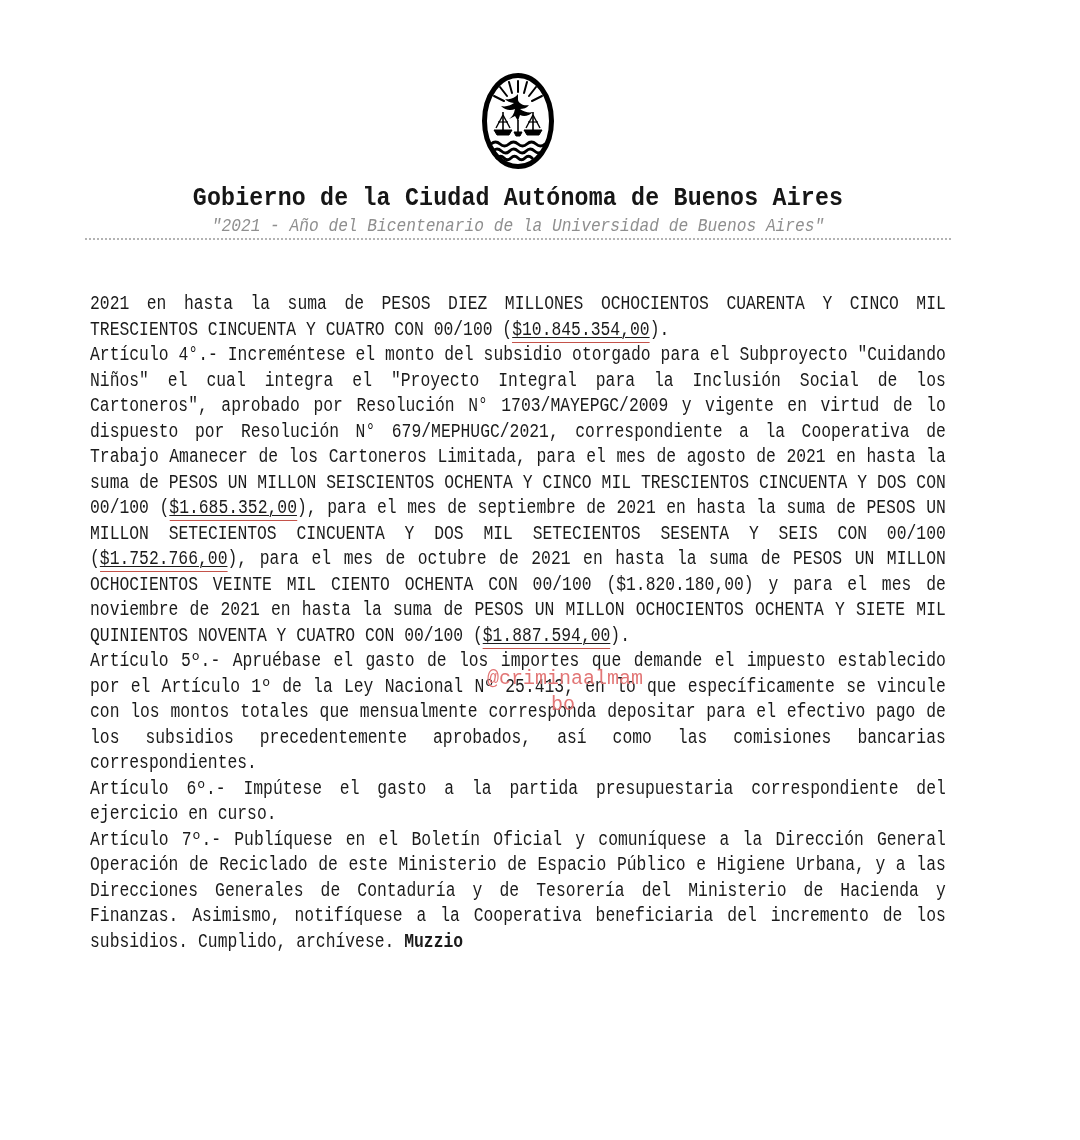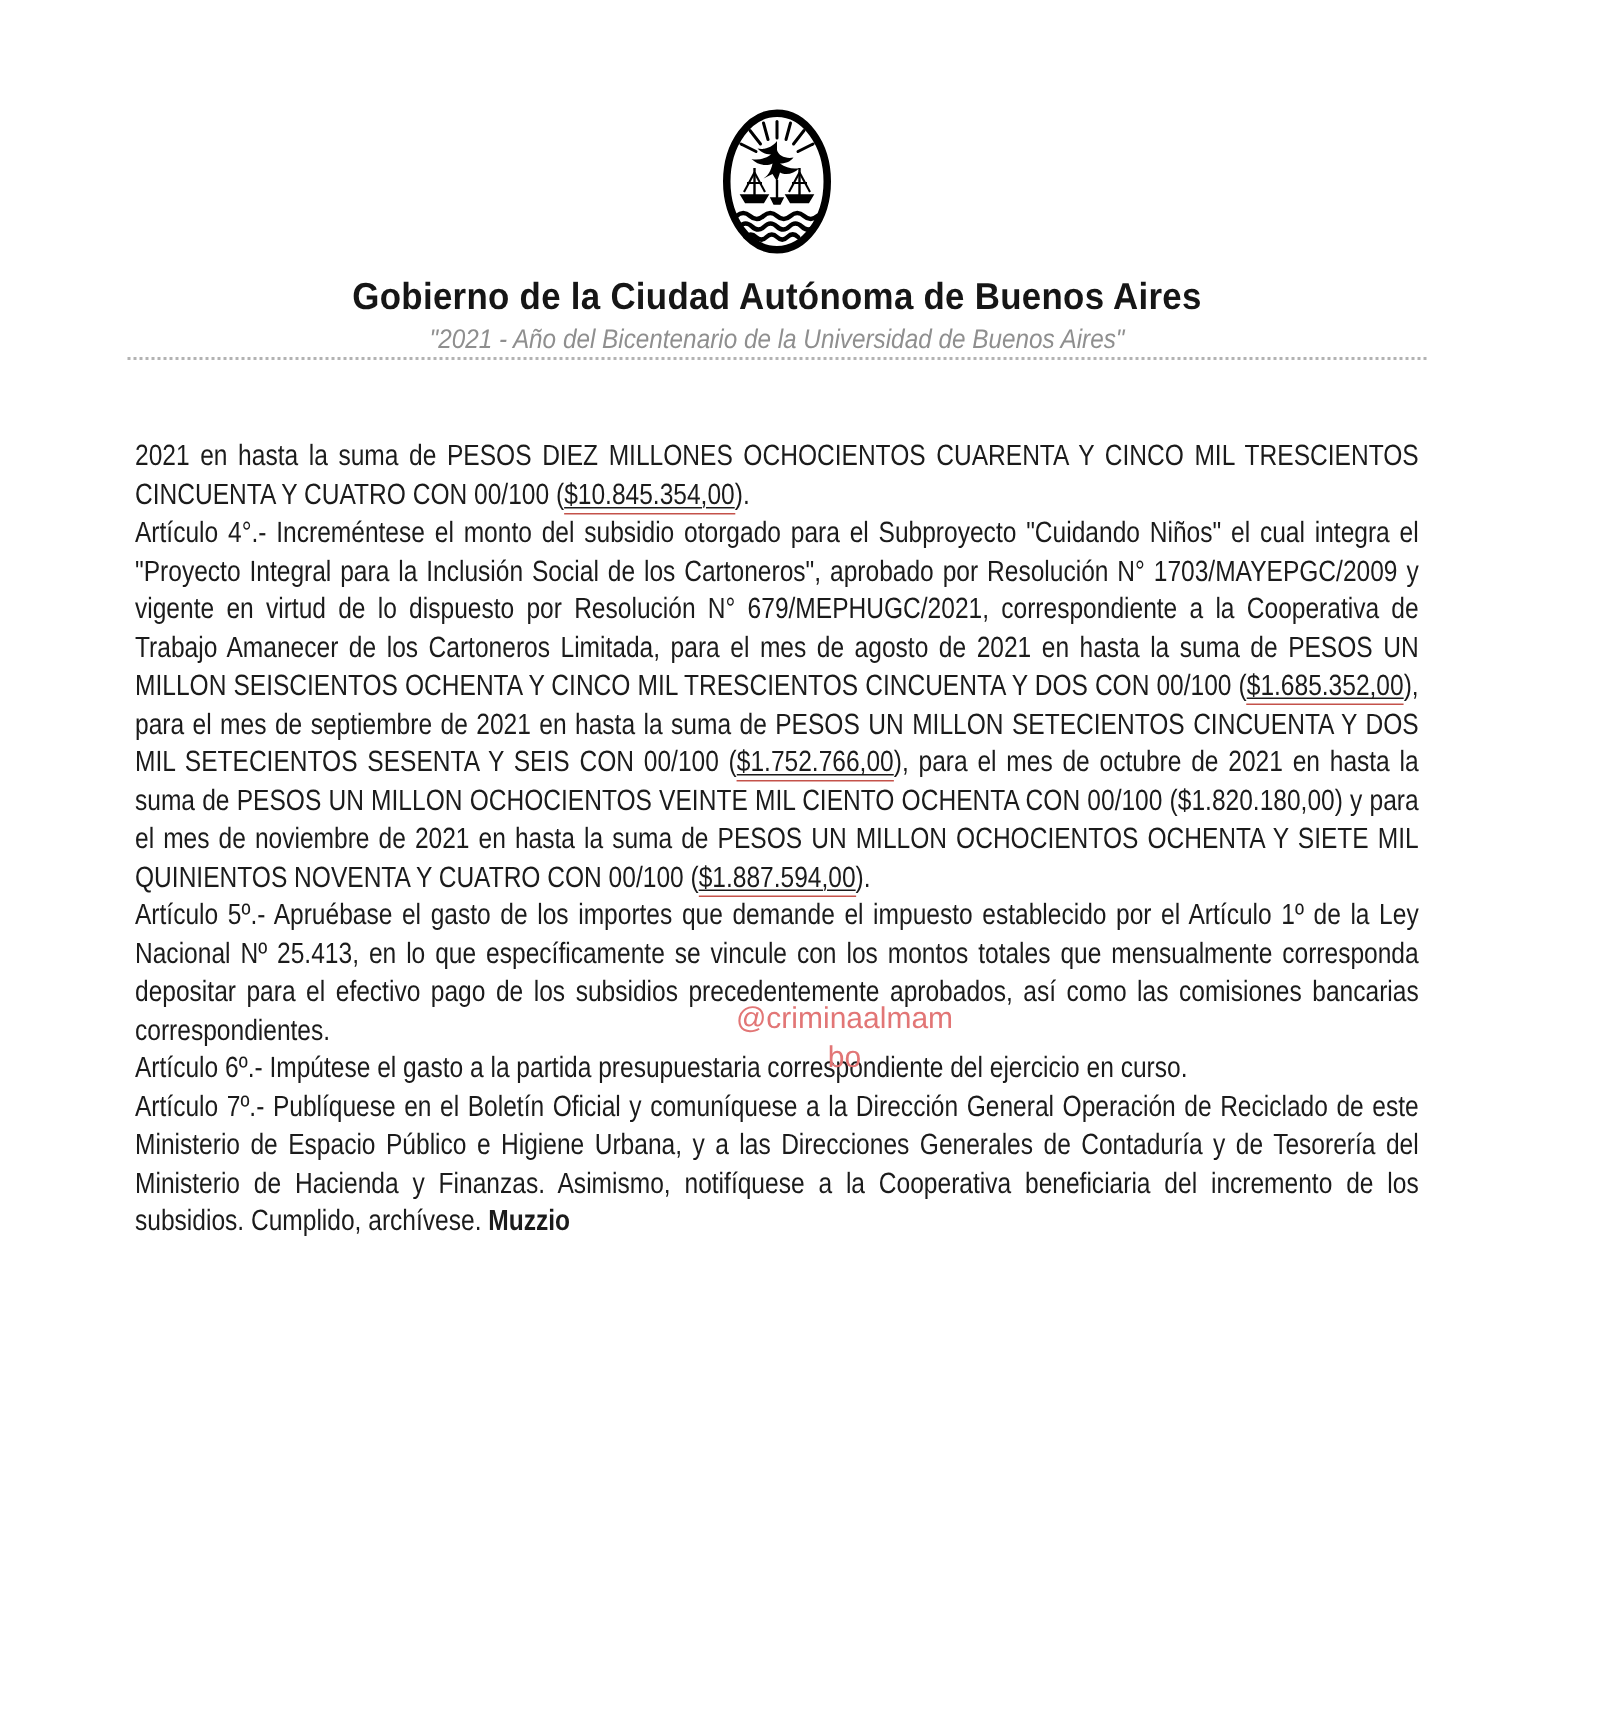--- a/index.html
+++ b/index.html
@@ -2,21 +2,21 @@
 <html lang="es"><head>
 <meta charset="utf-8">
 <style>
   html, body { margin: 0; padding: 0; background: #ffffff; }
   .page {
     position: relative;
     width: 972px;
     height: 1140px;
     background: #ffffff;
     overflow: hidden;
-    font-family: Liberation Sans, sans-serif;
+    font-family: Liberation Mono, monospace;
     color: var(--text-color, #1b1b1b);
   }
   .header {
     position: absolute;
     left: 85px;
     top: 72px;
     width: 866px;
     text-align: center;
   }
   .logo-wrap {

